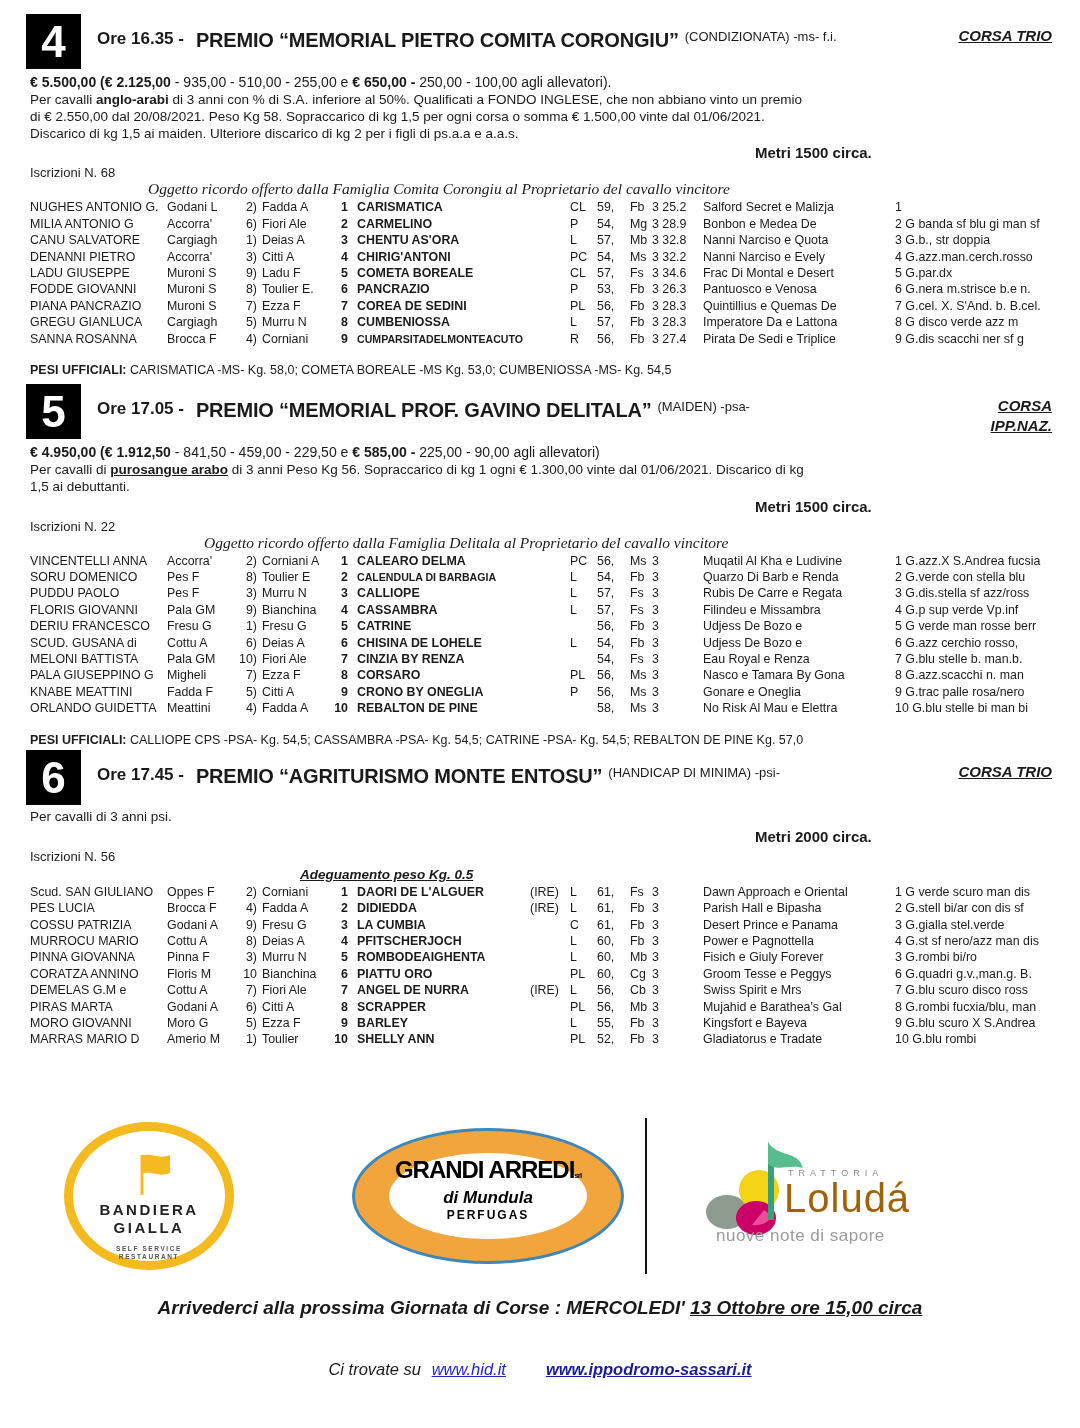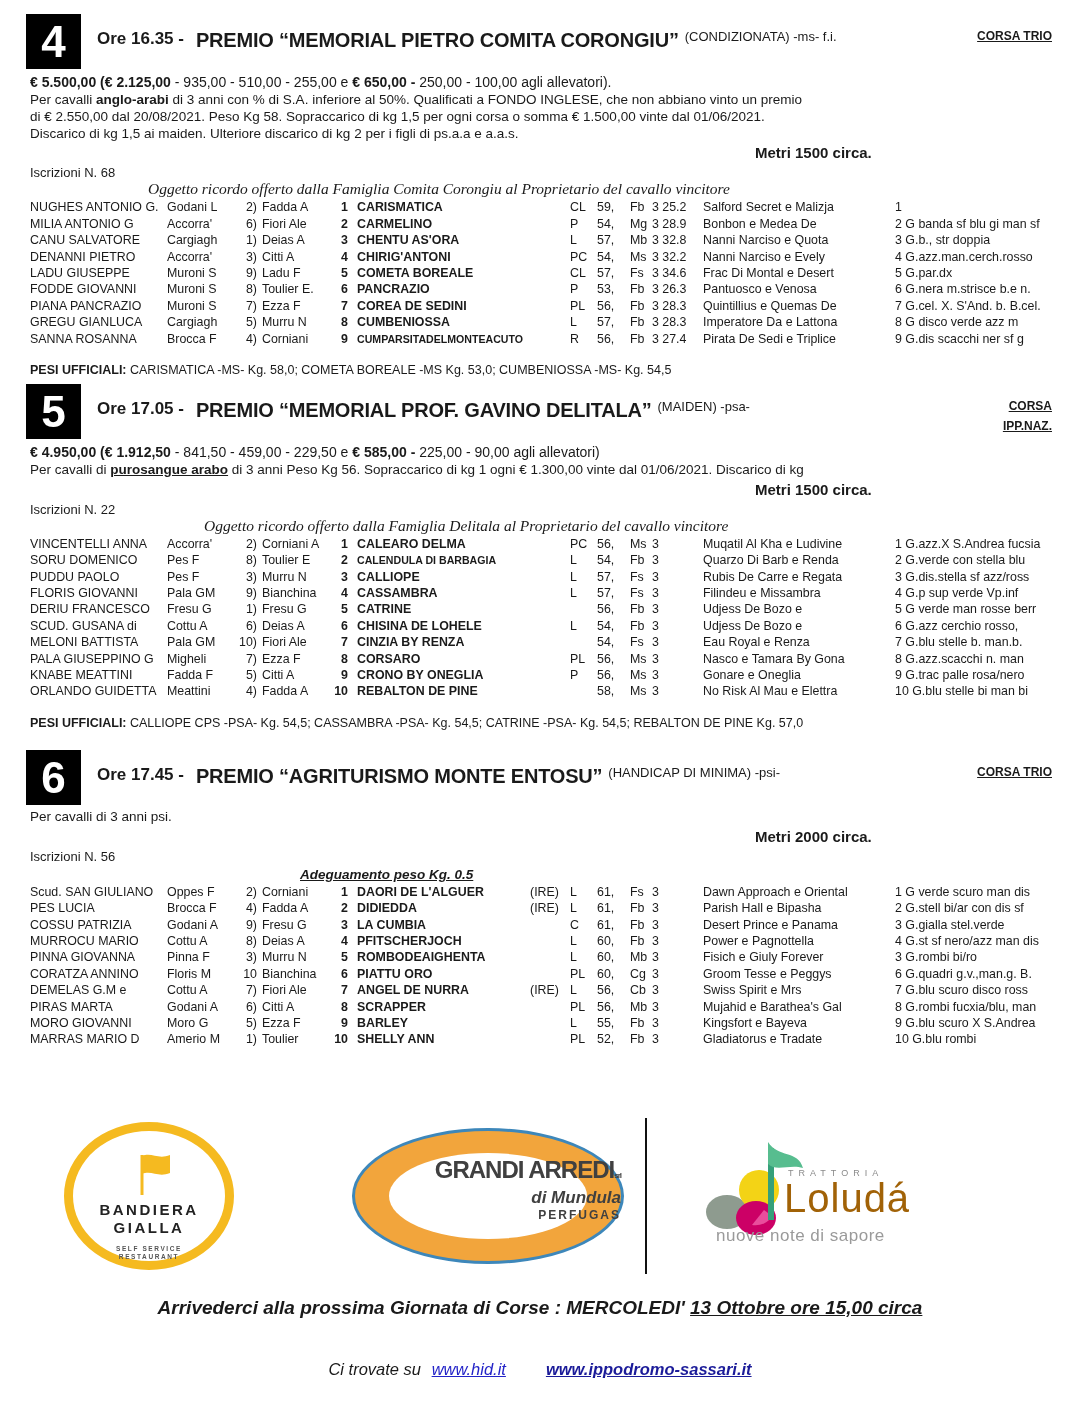--- a/index.html
+++ b/index.html
@@ -22,21 +22,21 @@
   .badge {
     width:55px; height:55px; background:#000; color:#fff; flex:0 0 55px;
     display:flex; align-items:center; justify-content:center;
     font-size:44px; font-weight:bold;
   }
   .titlewrap { margin-left:16px; padding-top:15px; display:flex; align-items:flex-start; white-space:nowrap; }
   .time   { font-size:17px; font-weight:bold; }
   .premio { font-size:20px; font-weight:bold; margin-left:12px; letter-spacing:-0.2px; }
   .rtype  { font-size:13px; margin-left:6px; }
   .corsa  { margin-left:auto; padding-top:12px; text-align:right; }
-  .corsa-line { font-size:12px; font-weight:bold; text-decoration:underline; line-height:20px; }
+  .corsa-line { font-size:15px; font-weight:bold; font-style:italic; text-decoration:underline; line-height:20px; }
 
   .money { margin:2px 0 0 30px; font-size:14px; line-height:17px; white-space:nowrap; }
   .conds { margin:1px 0 0 30px; font-size:13.5px; }
   .cond-line { line-height:16.8px; white-space:nowrap; }
   .metri { margin:2px 0 0 755px; font-size:15px; font-weight:bold; line-height:17px; }
   .iscr  { margin:3px 0 0 30px; font-size:13px; line-height:17px; }
   .oggetto {
     font-family:"Liberation Serif","DejaVu Serif",serif; font-style:italic;
     font-size:15.5px; line-height:16px; margin-left:148px;
   }
@@ -78,21 +78,21 @@
 
   .grandi {
     position:absolute; left:352px; top:10px; width:272px; height:136px;
     border:3px solid #3D87BA; border-radius:50%; background:#F2A53C;
   }
   .grandi .inner {
     position:absolute; left:34px; top:22px; right:34px; bottom:22px;
     background:#fff; border-radius:50%;
   }
   .grandi .txt {
-    position:absolute; left:0; right:0; top:26px; text-align:right; color:#404040;
+    position:absolute; left:0; right:0; top:26px; text-align:center; color:#000000;
   }
   .ga-title { font-size:24px; font-weight:bold; letter-spacing:-1px; line-height:25px; }
   .ga-srl { font-size:8px; font-weight:bold; }
   .ga-mundula { font-size:17px; font-weight:bold; font-style:italic; line-height:20px; }
   .ga-perfugas { font-size:12px; font-weight:bold; letter-spacing:2px; line-height:15px; }
 
   .logo-divider { position:absolute; left:645px; top:0; width:2px; height:156px; background:#111; }
 
   .loluda { position:absolute; left:700px; top:6px; width:310px; height:150px; }
   .loluda .note { position:absolute; left:4px; top:6px; }
@@ -293,20 +293,21 @@
       <span class="rtype">(MAIDEN) -psa-</span>
     </div>
     <div class="corsa">
         <div class="corsa-line">CORSA</div>
         <div class="corsa-line">IPP.NAZ.</div>
       </div>
   </div>
   <div class="money"><span class="b">€ 4.950,00 (€ 1.912,50</span><span> - 841,50 - 459,00 - 229,50 e </span><span class="b">€ 585,00 -</span><span> 225,00 - 90,00  agli allevatori)</span></div>
   <div class="conds">
       <div class="cond-line"><span>Per cavalli di </span><span class="b u">purosangue arabo</span><span> di 3 anni Peso Kg 56. Sopraccarico di kg 1 ogni € 1.300,00 vinte dal 01/06/2021. Discarico di kg</span></div>
+      <div class="cond-line"><span>1,5 ai debuttanti.</span></div>
     </div>
   <div class="metri">Metri 1500 circa.</div>
   <div class="iscr">Iscrizioni N. 22</div>
   <div class="oggetto">Oggetto ricordo  offerto dalla Famiglia Delitala al Proprietario del cavallo vincitore</div>
   <div class="rtable">
       <div class="trow">
         <span class="c-owner">VINCENTELLI ANNA</span>
         <span class="c-trainer">Accorra'</span>
         <span class="c-gate">2)</span>
         <span class="c-jockey">Corniani A</span>

